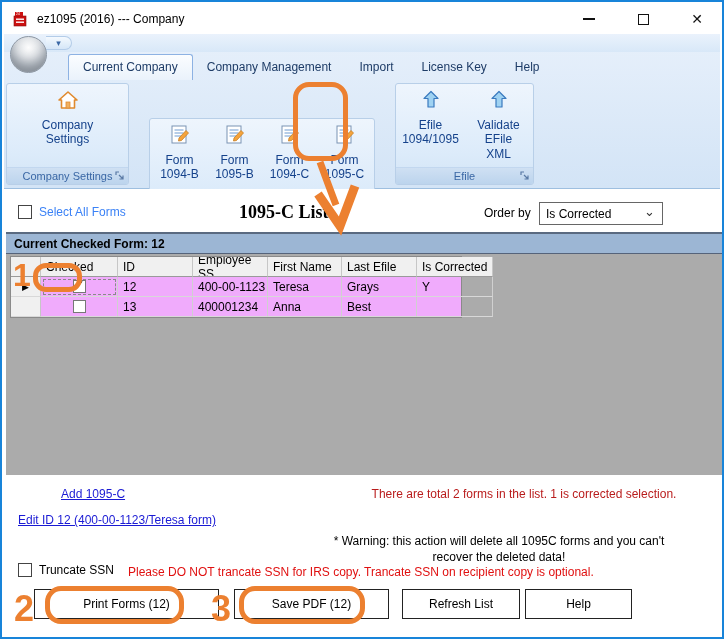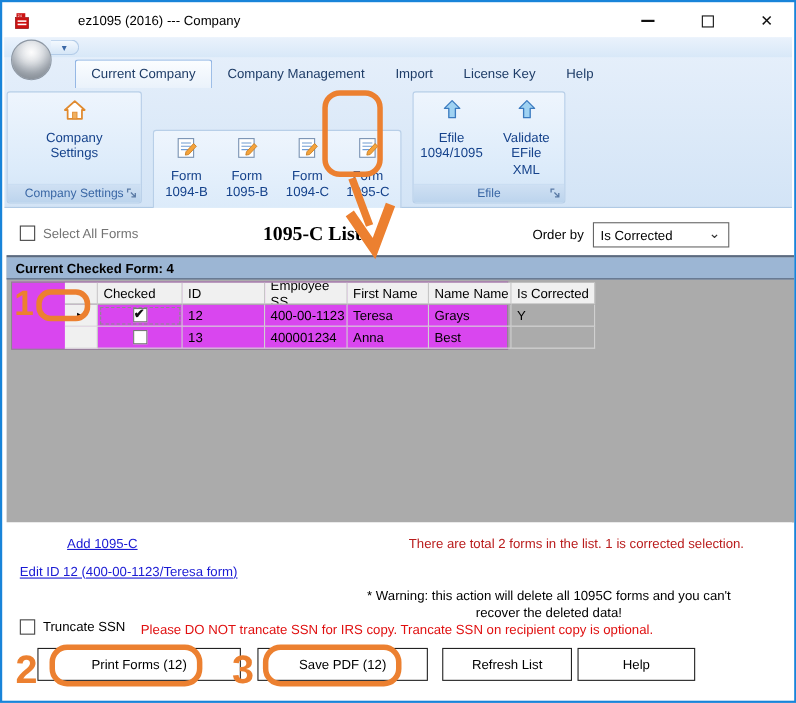--- a/index.html
+++ b/index.html
@@ -1,20 +1,20 @@
 <!DOCTYPE html>
 <html><head>
 <meta charset="utf-8">
 <style>
   * { margin:0; padding:0; box-sizing:border-box; }
   body { width:724px; height:639px; font-family:"Liberation Sans", sans-serif; position:relative; background:#fff; }
   .window { position:absolute; inset:0; width:724px; height:639px; border:2px solid #1884d9; background:#fff; overflow:hidden; }
 
   
-  .titlebar { position:absolute; left:2px; top:2px; right:2px; height:30px; background:#fff; display:flex; align-items:center;gap:34px; }
+  .titlebar { position:absolute; left:2px; top:2px; right:2px; height:30px; background:#fff; display:flex; align-items:center; }
   .app-icon { width:17px; height:17px; margin-left:8px; position:relative; }
   .title-text { font-size:12px; color:#000; margin-left:8px; }
   .caption-buttons { position:absolute; right:8px; top:0; height:30px; display:flex; align-items:center; gap:24px; }
   .cap-btn { width:30px; height:26px; display:flex; align-items:center; justify-content:center; font-size:14px; color:#111; cursor:default; }
   .max-glyph { width:11px; height:11px; border:1.4px solid #111; }
   .min-glyph { width:12px; height:1.6px; background:#111; }
 
   
   .ribbon { position:absolute; left:2px; top:32px; right:2px; height:155px;
             background:linear-gradient(#e7f0fb, #d3e4f6); border-bottom:1px solid #9ebfe0; }
@@ -22,48 +22,48 @@
   .orb { position:absolute; left:6px; top:2px; width:37px; height:37px; border-radius:50%;
          background:radial-gradient(circle at 50% 30%, #fdfdfd, #cfd4da 55%, #9aa1a9);
          border:1px solid #8d97a3; box-shadow:inset 0 -9px 10px rgba(90,100,110,.45); z-index:5; }
   .qat-pill { position:absolute; left:42px; top:2px; width:26px; height:14px; border-radius:0 8px 8px 0;
               background:linear-gradient(#f4f9fe,#d5e6f7); border:1px solid #b3cce8; border-left:none;
               display:flex; align-items:center; justify-content:center; font-size:9px; color:#3a67a5; }
   .tab-row { position:absolute; left:0; top:18px; right:0; height:28px; display:flex; align-items:flex-end; padding-left:64px; }
   .rtab { font-size:12px; color:#1e3c67; padding:5px 14px 6px 14px; cursor:default; white-space:nowrap; }
   .rtab.active { background:linear-gradient(#fbfdff,#eaf2fb); border:1px solid #8db2e3; border-bottom:none;
                  border-radius:3px 3px 0 0; font-weight:400; }
-  .ribbon-body { position:absolute; left:0; top:46px; right:0; bottom:0; padding:2px 0 0 2px; display:flex; gap:10px; }
+  .ribbon-body { position:absolute; left:0; top:46px; right:0; bottom:0; padding:2px 0 0 2px; display:flex; gap:20px; }
   .rgroup { position:relative; height:102px; margin-top:1px; border:1px solid #b8cfe8; border-radius:3px;
             background:linear-gradient(#eef5fd,#dcebfa 70%,#d2e4f6); }
   .rgroup-footer { position:absolute; left:0; right:0; bottom:0; height:17px; background:linear-gradient(#cfe0f3,#bcd4ed);
                    border-top:1px solid #c2d7ef; border-radius:0 0 2px 2px; display:flex; align-items:center;
                    justify-content:center; font-size:11px; color:#3a67a5; }
   .launcher { position:absolute; right:3px; bottom:3px; width:10px; height:10px; }
   .rgroup-buttons { position:absolute; left:0; right:0; top:0; bottom:17px; display:flex; justify-content:center; gap:2px; }
   .rbtn { display:flex; flex-direction:column; align-items:center; padding-top:6px; cursor:default; border-radius:3px; }
   .rbtn .rbtn-label { font-size:12px; color:#15428b; text-align:center; line-height:1.2; margin-top:8px; white-space:pre-line; }
   .g1 { width:123px; } .g2 { width:226px;margin-top:36px; } .g3 { width:139px; }
   .g1 .rbtn { width:110px; } .g2 .rbtn { width:53px; } .g3 .rbtn { width:66px; }
 
   
   .list-toolbar { position:absolute; left:2px; top:187px; right:2px; height:43px; background:#fff; }
   .chk { width:14px; height:14px; border:1px solid #444; background:#fff; display:inline-block; position:relative; }
-  .select-all { position:absolute; left:14px; top:16px; display:flex; align-items:center; gap:7px; font-size:12px; color:#737373; }
+  .select-all { position:absolute; left:14px; top:16px; display:flex; align-items:center; gap:7px; font-size:12px; color:#3b82f6; }
   .list-title { position:absolute; left:235px; top:13px; font-family:"Liberation Serif", serif; font-weight:bold; font-size:18px; color:#000; }
   .orderby-label { position:absolute; left:480px; top:17px; font-size:12px; color:#000; }
   .orderby-select { position:absolute; left:535px; top:13px; width:124px; height:23px; border:1px solid #666;
                     background:#fff; font-size:12px; color:#000; display:flex; align-items:center; padding-left:6px; }
   .orderby-select .chevron { position:absolute; right:7px; top:1px; font-size:13px; color:#333; }
 
   
   .grid-panel { position:absolute; left:4px; top:230px; width:716px; height:243px; background:#ababab; border-top:2px solid #5a6a80; }
   .panel-title { height:20px; background:#9cb6d4; border-bottom:1px solid #55637a; display:flex; align-items:center;
                  padding-left:8px; font-size:12px; font-weight:bold; color:#000; }
-  .grid { position:absolute; left:4px; top:22px; width:452px; background:#d946ef; border:1px solid #8a8a8a; font-size:12px;padding-left:48px; }
+  .grid { position:absolute; left:4px; top:22px; width:452px; background:#f0abfc; border:1px solid #8a8a8a; font-size:12px; }
   .grow { display:grid; grid-template-columns:30px 77px 75px 75px 74px 75px 76px; }
   .gcell { height:20px; display:flex; align-items:center; padding-left:5px; border-right:1px solid #d0d0d0; border-bottom:1px solid #d8d8d8; color:#000; overflow:hidden; }
   .ghead .gcell { background:#f0f0f0; border-right:1px solid #c6c6c6; border-bottom:1px solid #9a9a9a; }
   .gsel { background:#f0f0f0; border-right:1px solid #c6c6c6; justify-content:center; padding-left:0; }
   .gcheck-cell { justify-content:center; padding-left:0; }
   .gcheckbox { width:13px; height:13px; border:1px solid #777; background:#fff; position:relative; }
   .gcheckbox .tick { position:absolute; left:0px; top:-3px; font-size:12px; font-weight:bold; color:#111; }
   .focus-cell { outline:1px dashed #8a8a8a; outline-offset:-3px; }
   .row-arrow { font-size:9px; color:#000; }
 
@@ -249,29 +249,29 @@
     </div>
     <div class="list-title">1095-C List</div>
     <div class="orderby-label">Order by</div>
     <div class="orderby-select">
       <span>Is Corrected</span>
       <span class="chevron">⌄</span>
     </div>
   </div>
 
   <div class="grid-panel">
-    <div class="panel-title">Current Checked Form: 4</div>
+    <div class="panel-title">Current Checked Form: 12</div>
     <div class="grid">
       <div class="grow ghead">
         <div class="gcell gsel"></div>
         <div class="gcell">Checked</div>
         <div class="gcell">ID</div>
         <div class="gcell">Employee SS</div>
         <div class="gcell">First Name</div>
-        <div class="gcell">Name Name</div>
+        <div class="gcell">Last Efile</div>
         <div class="gcell">Is Corrected</div>
       </div>
       <div class="grow">
         <div class="gcell gsel">
             <span class="row-arrow">▶</span>
           </div>
         <div class="gcell gcheck-cell focus-cell">
           <span class="gcheckbox">
               <span class="tick">✔</span>
             </span>

